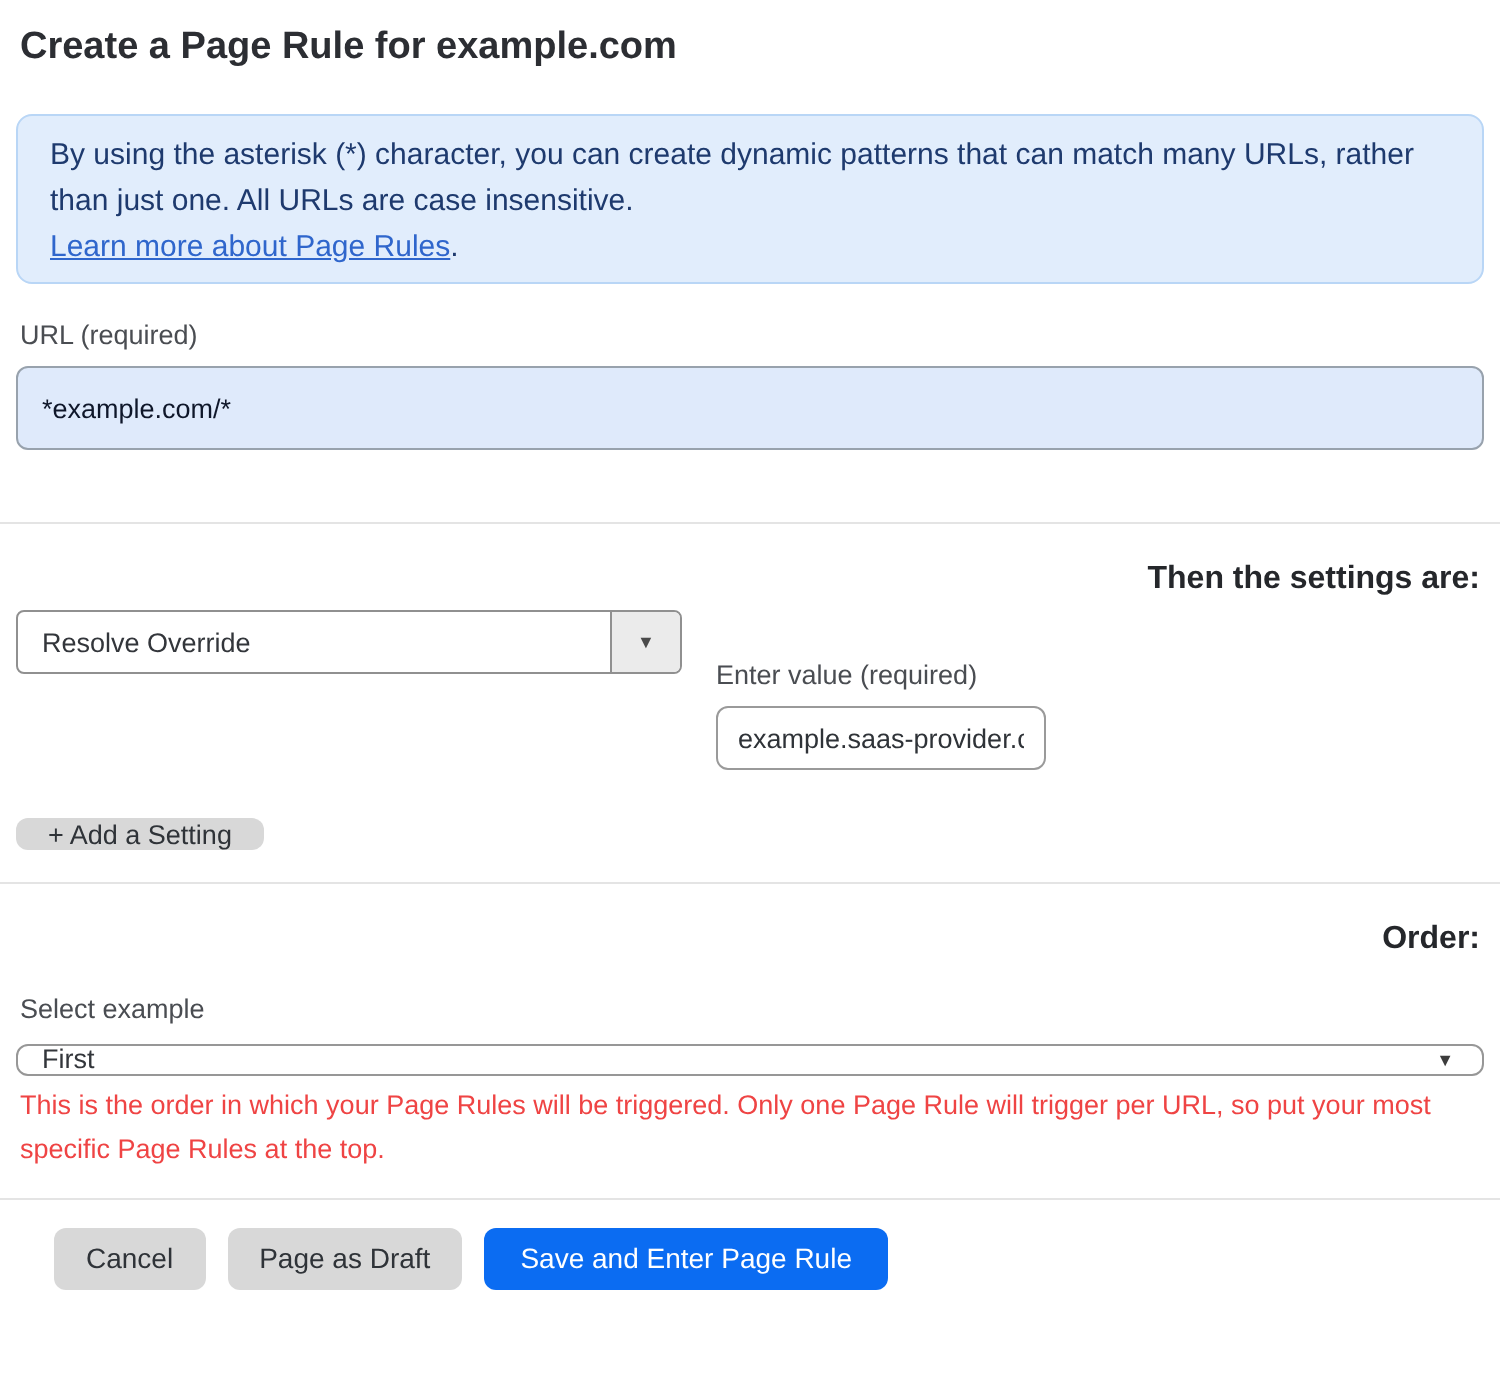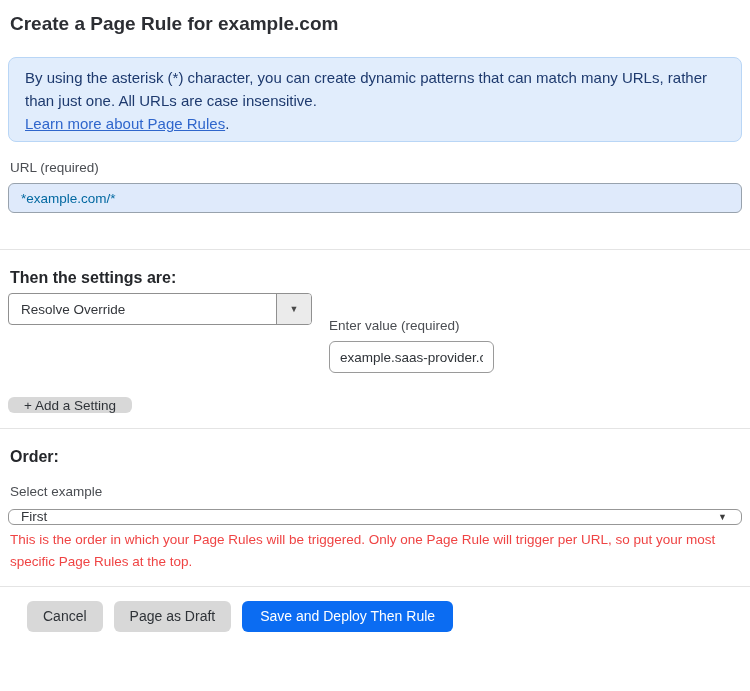--- a/index.html
+++ b/index.html
@@ -35,47 +35,48 @@
   .field-label {
     margin: 18px 10px 0;
     font-size: 13.5px;
     line-height: 16px;
     color: #4a4d52;
   }
   .url-input {
     display: block;
     margin: 7px 8px 0;
     width: 734px;
-    height: 30px;
+    height: 42px;
     background: #dfeafb;
     border: 1px solid #98a2ad;
     border-radius: 6px;
     padding: 0 12px;
     font-family: inherit;
     font-size: 13.5px;
-    color: #0369a1;
+    color: #0f172a;
     outline: none;
   }
   .divider { border: none; border-top: 1px solid #e4e4e4; margin: 0; }
   .divider-1 { margin-top: 36px; }
   .divider-2 { margin-top: 14px; }
   .divider-3 { margin-top: 13px; }
   .section-heading {
     margin: 18px 10px 0;
     font-size: 16px;
     line-height: 19px;
     font-weight: 700;
     color: #25272b;
+    text-align: right;
   }
   .settings-row { display: flex; align-items: flex-start; }
   .col-setting { margin-left: 0; }
   .col-setting .field-label { margin: 24px 10px 0; }
   .select-box {
     margin: 6px 0 0 8px;
-    width: 304px;
+    width: 333px;
     height: 32px;
     background: #ffffff;
     border: 1px solid #909090;
     border-radius: 4px;
     display: flex;
     align-items: stretch;
     cursor: pointer;
     overflow: hidden;
   }
   .select-box .select-text {
@@ -217,17 +218,17 @@
   <span class="arrow">▼</span>
 </div>
 
 <p class="help-text">This is the order in which your Page Rules will be triggered. Only one Page Rule will trigger per URL, so put your most specific Page Rules at the top.</p>
 
 <hr class="divider divider-3">
 
 <div class="footer-actions">
   <button class="btn btn-gray">Cancel</button>
   <button class="btn btn-gray">Page as Draft</button>
-  <button class="btn btn-primary">Save and Deploy Then Rule</button>
+  <button class="btn btn-primary">Save and Enter Page Rule</button>
 </div>
 
 
 
 
 </body></html>

